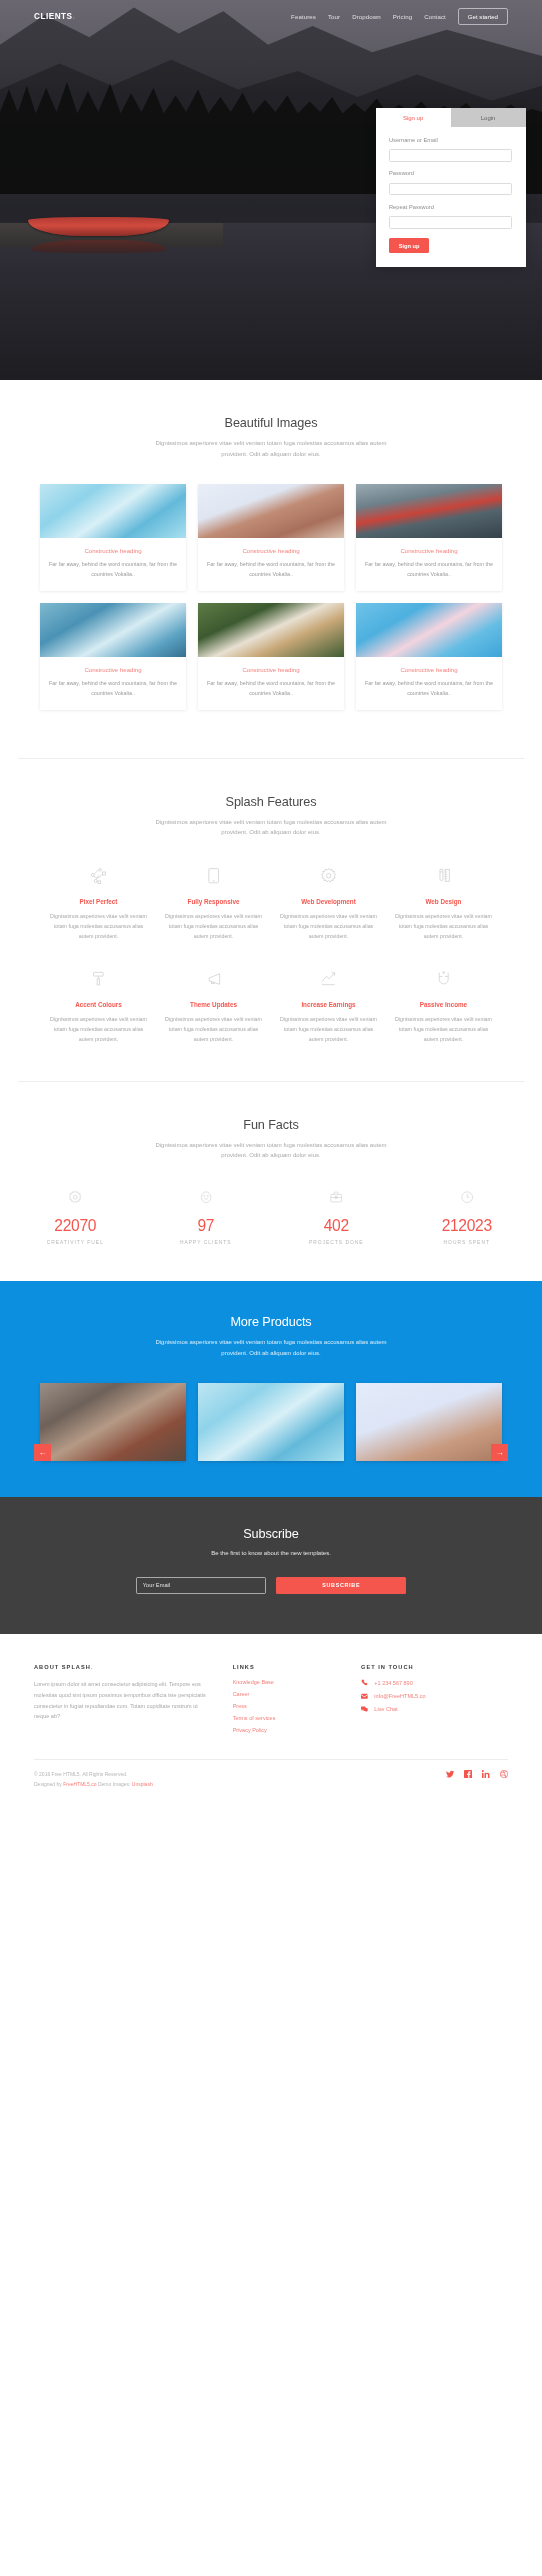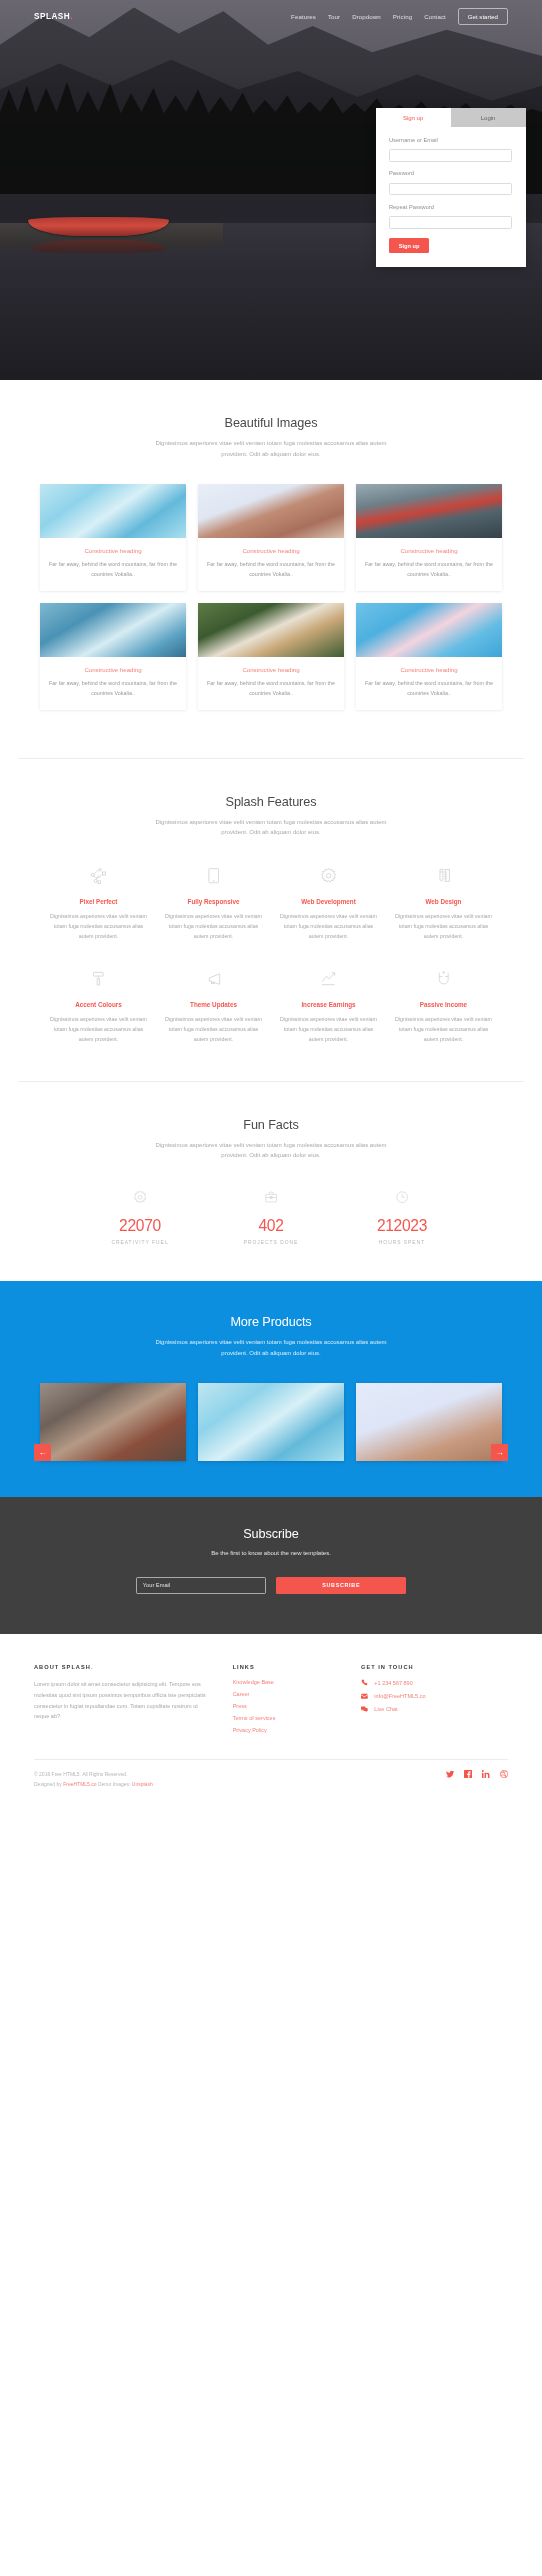--- a/index.html
+++ b/index.html
@@ -397,21 +397,21 @@
     </g>
   </svg>
 
   <div class="hero-water"></div>
   <div class="hero-dock"></div>
   <div class="hero-canoe"></div>
   <div class="hero-canoe2"></div>
 
   <nav class="nav">
     <div class="brand">
-      <span>SPLASH</span><span class="dot">.</span>
+      <span>CLIENTS</span><span class="dot">.</span>
     </div>
     <div class="nav-right">
       <a class="nav-link">Features</a>
       <a class="nav-link">Tour</a>
       <a class="nav-link">Dropdown</a>
       <a class="nav-link">Pricing</a>
       <a class="nav-link">Contact</a>
       <button class="btn-getstarted">Get started</button>
     </div>
   </nav>
@@ -606,20 +606,32 @@
   <div class="facts-row">
     <div class="fact">
       <div class="fact-icon">
         <svg width="16.4" height="16.4" viewBox="0 0 26 26" fill="none" stroke="currentColor" stroke-width="1.1">
           <circle cx="13" cy="13" r="3"></circle>
           <path d="M13 3.2 l1.8 2.2 2.7-1 .5 2.8 2.9.1-.9 2.7 2.4 1.6-2.1 1.9 1.4 2.5-2.8.7.2 2.9-2.8-.7-1.3 2.6-2.1-2-2.1 2-1.3-2.6-2.8.7.2-2.9-2.8-.7 1.4-2.5-2.1-1.9 2.4-1.6-.9-2.7 2.9-.1.5-2.8 2.7 1z"></path>
         </svg>
       </div>
       <div class="fact-num">22070</div>
       <div class="fact-label">CREATIVITY FUEL</div>
+    </div>
+    <div class="fact">
+      <div class="fact-icon">
+        <svg width="16.4" height="16.4" viewBox="0 0 26 26" fill="none" stroke="currentColor" stroke-width="1.1">
+          <ellipse cx="13" cy="13" rx="7.5" ry="8.5"></ellipse>
+          <circle cx="10.3" cy="11" r=".7" fill="currentColor"></circle>
+          <circle cx="15.7" cy="11" r=".7" fill="currentColor"></circle>
+          <path d="M10 15 q3 2.6 6 0"></path>
+        </svg>
+      </div>
+      <div class="fact-num">97</div>
+      <div class="fact-label">HAPPY CLIENTS</div>
     </div>
     <div class="fact">
       <div class="fact-icon">
         <svg width="16.4" height="16.4" viewBox="0 0 26 26" fill="none" stroke="currentColor" stroke-width="1.1">
           <rect x="4.5" y="8.5" width="17" height="12" rx="1"></rect>
           <path d="M10 8.5 V6 a1 1 0 0 1 1-1 h4 a1 1 0 0 1 1 1 v2.5"></path>
           <line x1="4.5" y1="13.5" x2="21.5" y2="13.5"></line>
           <rect x="11.6" y="12" width="2.8" height="3"></rect>
         </svg>
       </div>

